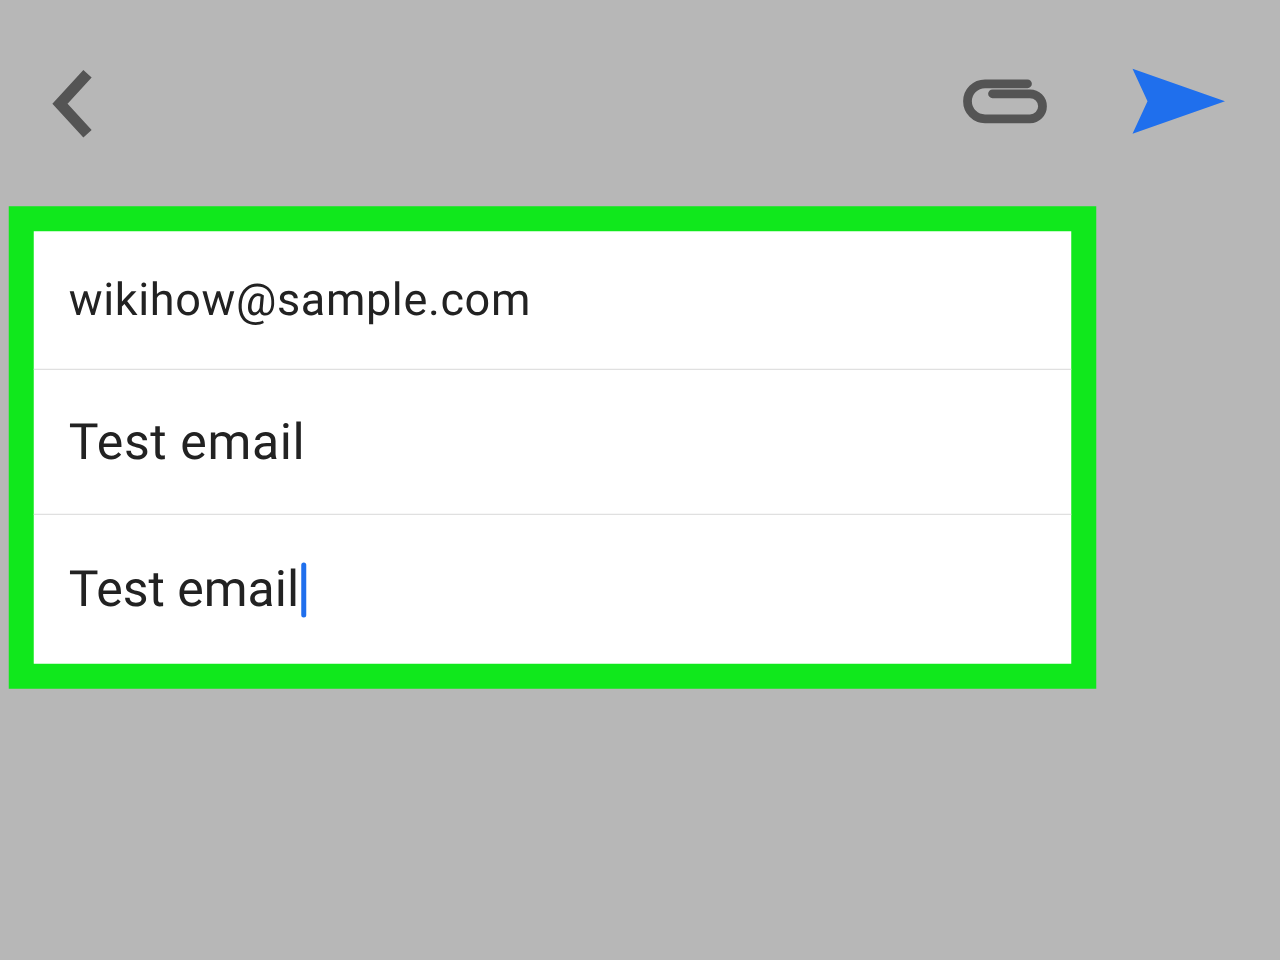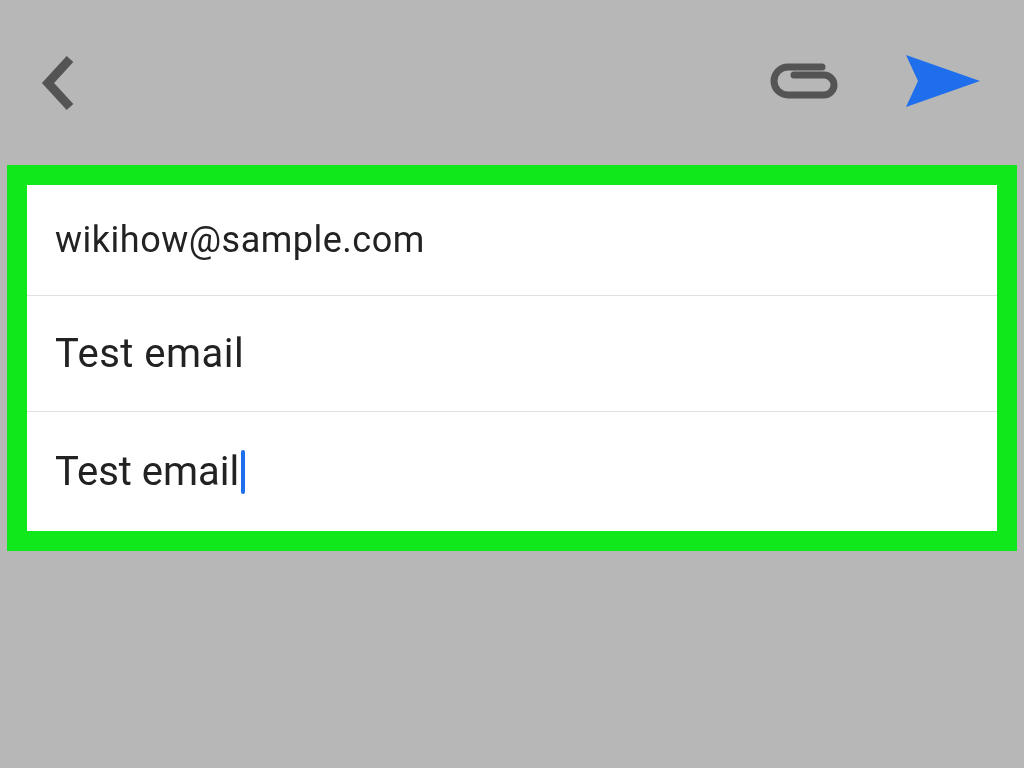--- a/index.html
+++ b/index.html
@@ -39,21 +39,21 @@
     .attach-icon {
       cursor: pointer;
     }
     .send-icon {
       cursor: pointer;
     }
     .highlight-box {
       position: absolute;
       left: 7px;
       top: 165px;
-      width: 1010px;
+      width: 870px;
       background: #10e81c;
       padding: 20px;
     }
     .fields-container {
       background: #ffffff;
     }
     .field {
       padding: 34px 28px;
       border-bottom: 1px solid #e0e0e0;
       font-size: 36px;

